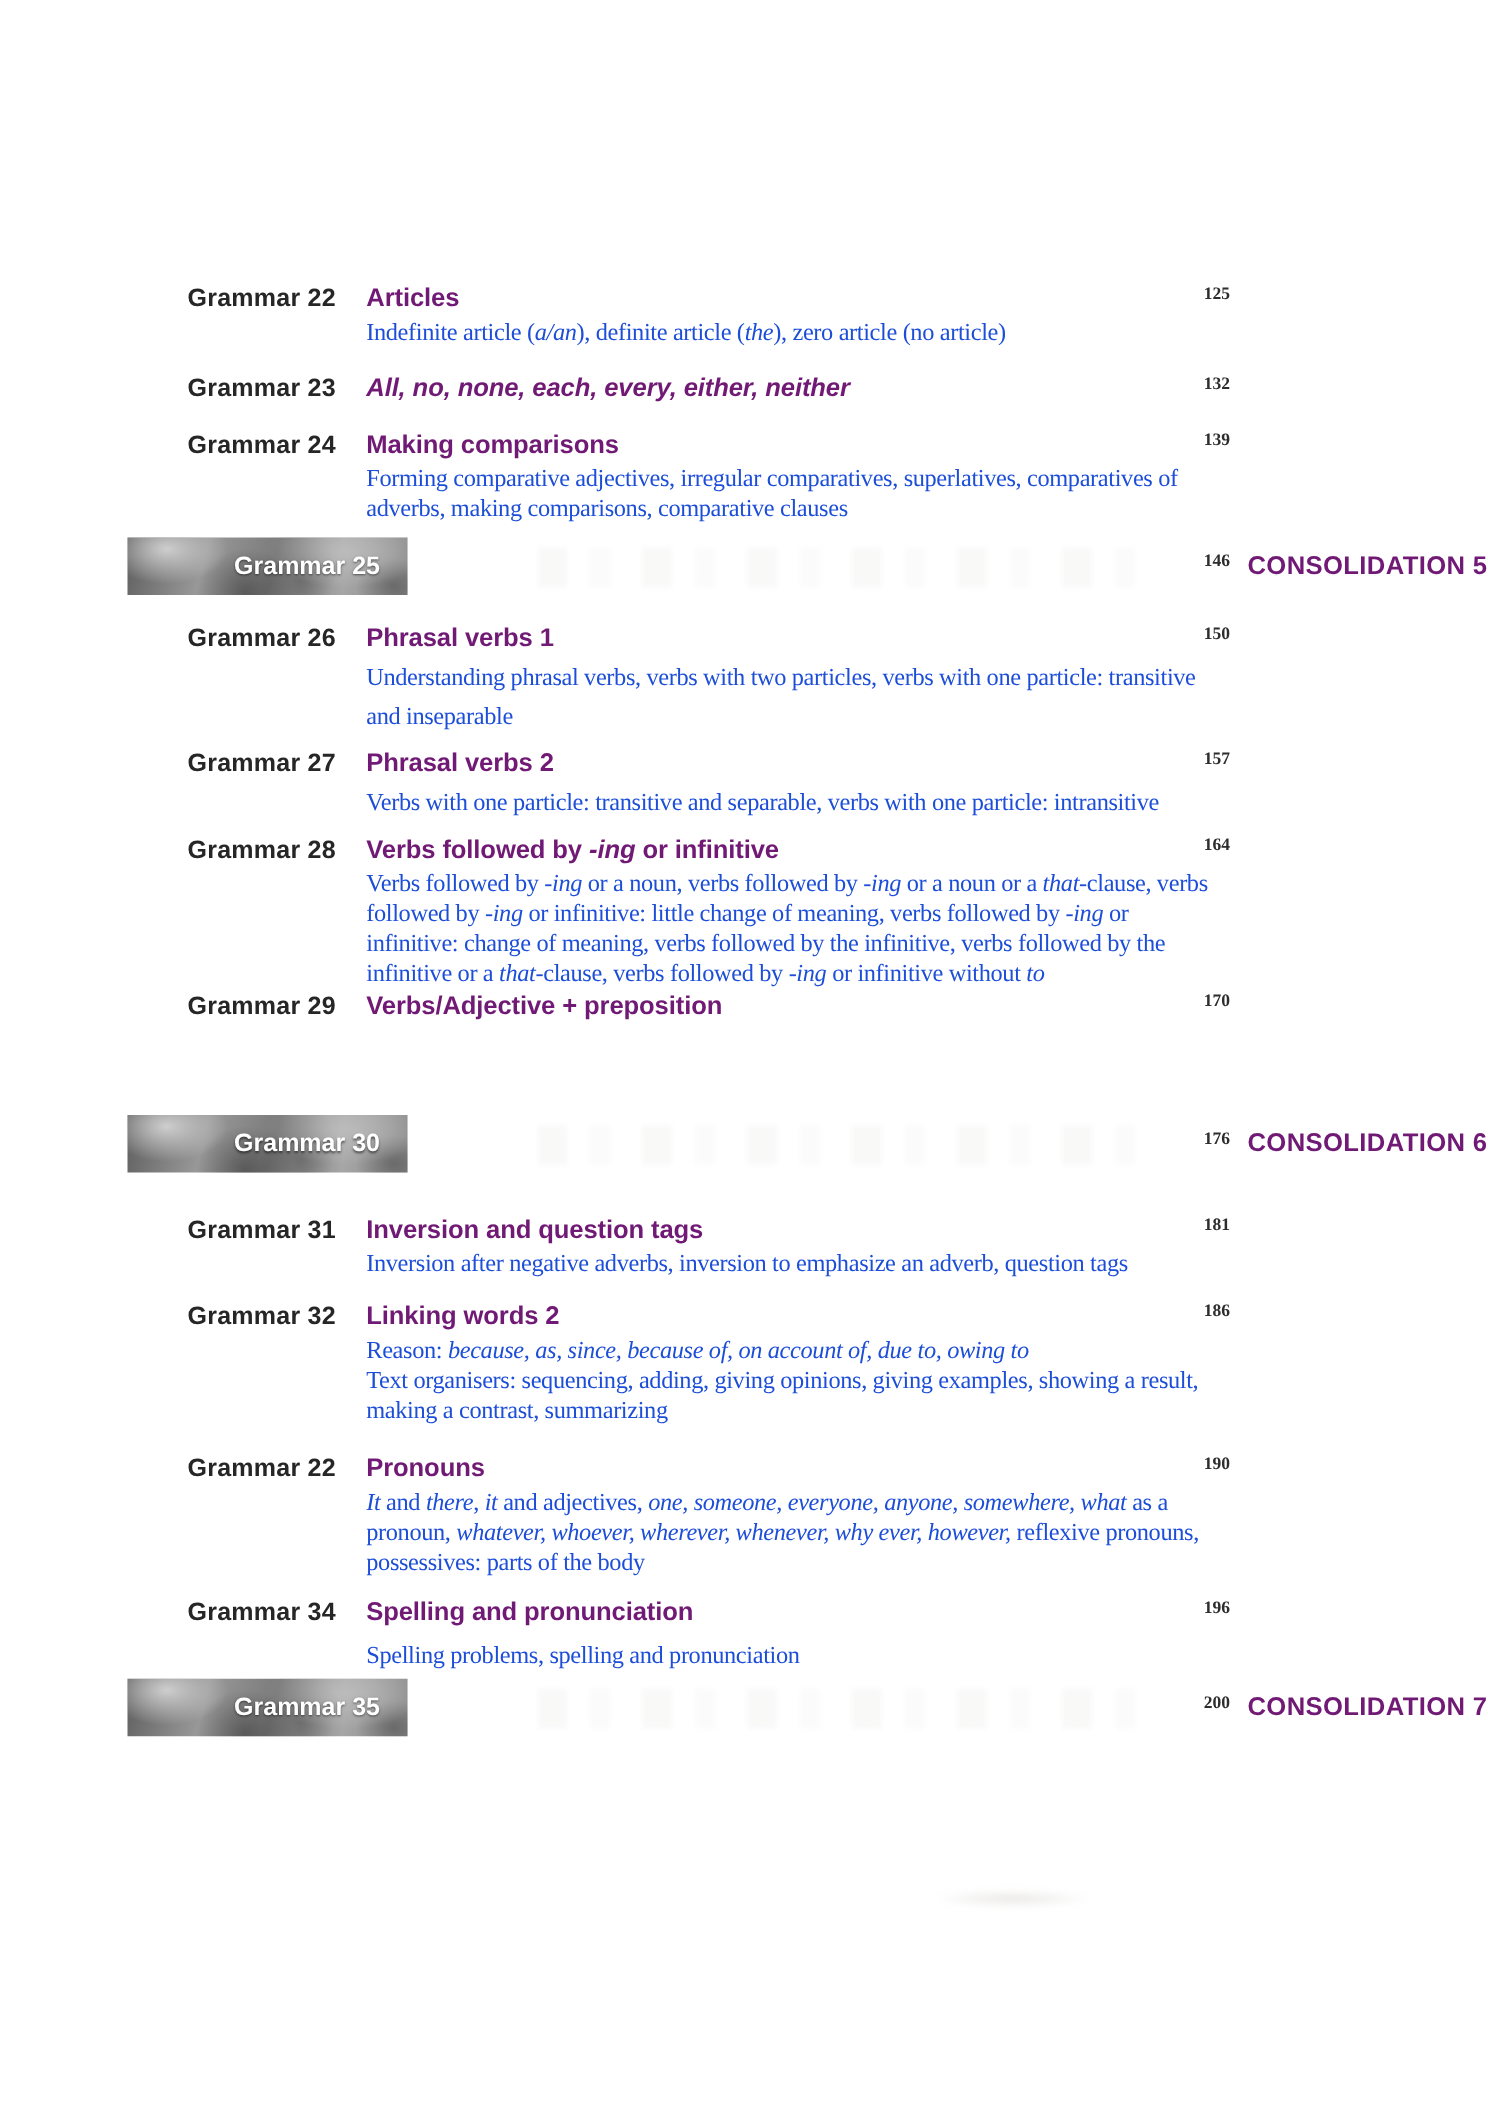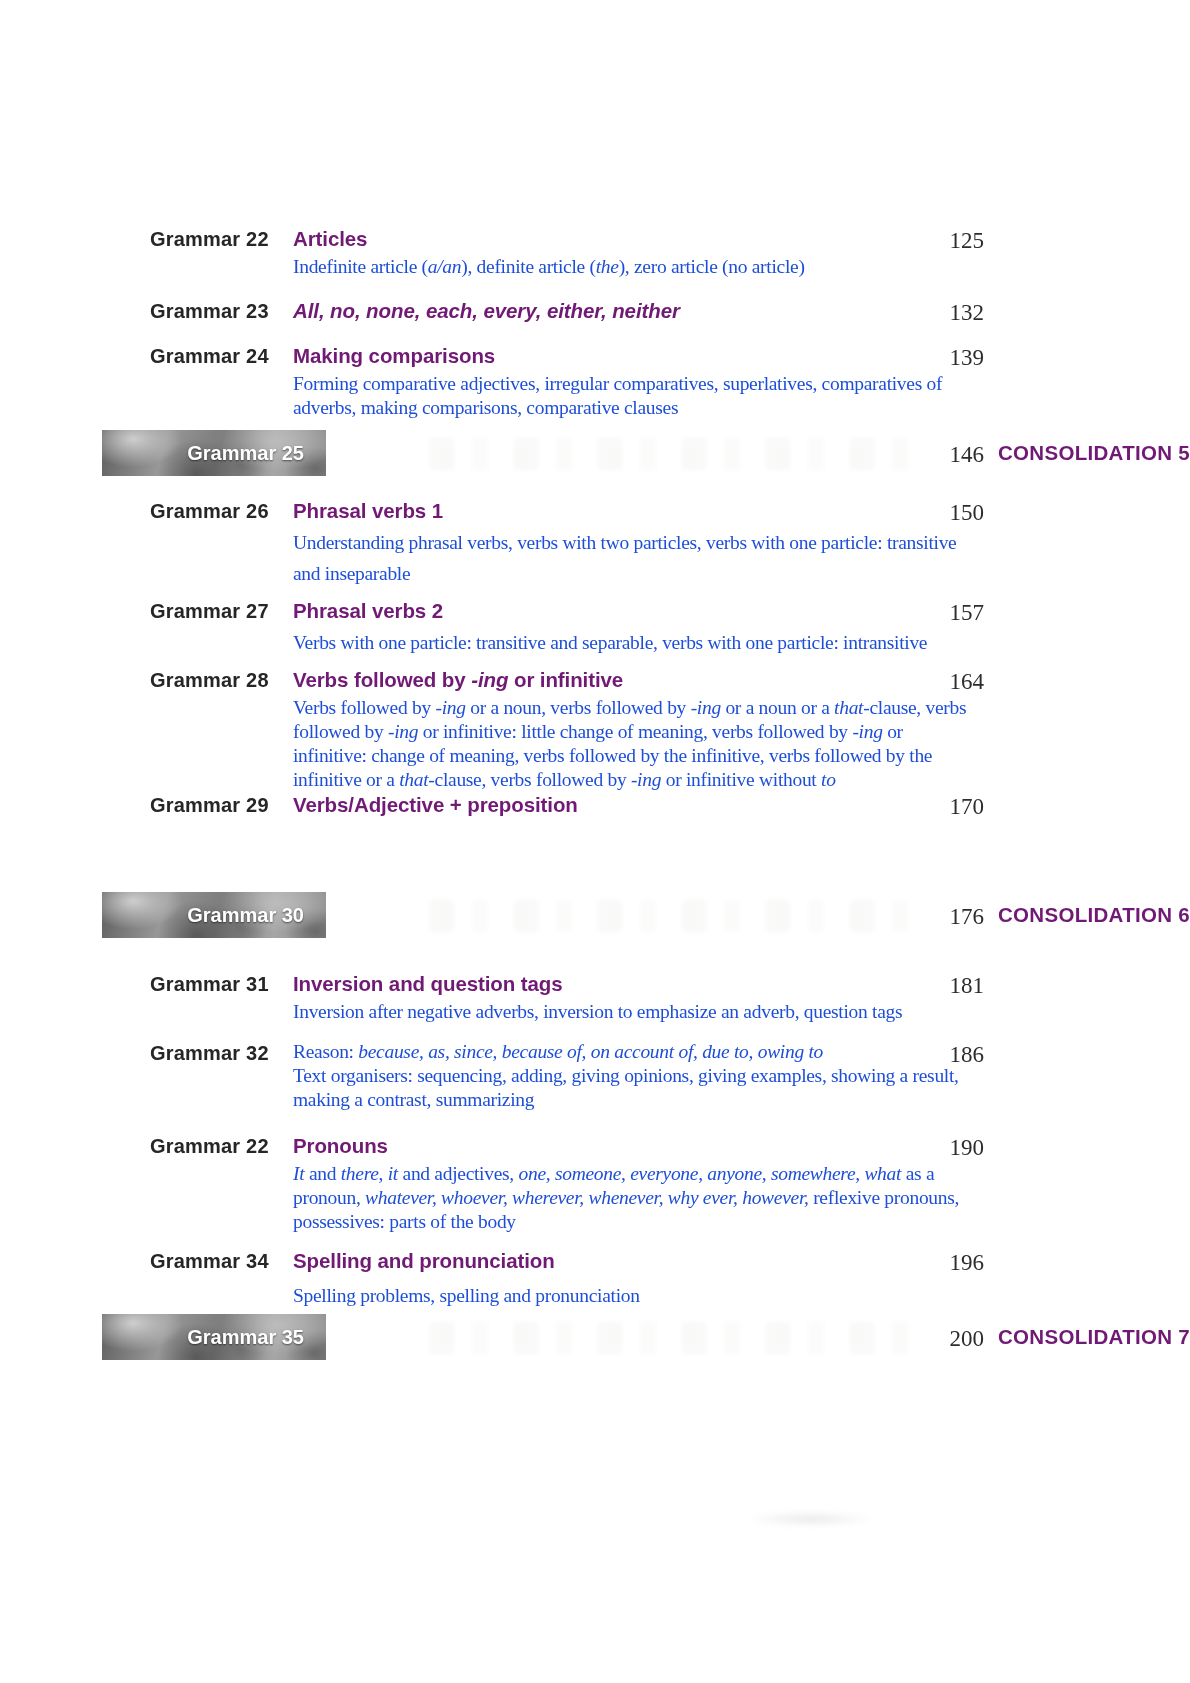--- a/index.html
+++ b/index.html
@@ -68,23 +68,24 @@
     letter-spacing: -0.3px;
     color: #1d4ed8;
   }
   .row.loose .desc { line-height: 31px; }
   .row.gap-desc .desc { margin-top: 10px; }
   .page-num {
     position: absolute;
     top: 2px;
     right: 206px;
     font-family: "Liberation Serif", serif;
-    font-size: 23px;
+    font-size: 14px;
     color: #2d2d2d;
     text-align: left;
+    font-weight: bold;
   }
 
   
   .row.banner { height: 46px; }
   .banner-img {
     position: absolute;
     left: 102px;
     top: 0;
     width: 224px;
     height: 46px;
@@ -233,20 +234,21 @@
     <div class="content">
       <h3 class="title">Inversion and question tags</h3>
       <p class="desc">Inversion after negative adverbs, inversion to emphasize an adverb, question tags</p>
     </div>
     <span class="page-num">181</span>
   </section>
 
   <section class="row item">
     <span class="label">Grammar 32</span>
     <div class="content">
+      <h3 class="title">Linking words 2</h3>
       <p class="desc">Reason: <i>because, as, since, because of, on account of, due to, owing to</i><br>Text organisers: sequencing, adding, giving opinions, giving examples, showing a result, making a contrast, summarizing</p>
     </div>
     <span class="page-num">186</span>
   </section>
 
   <section class="row item">
     <span class="label">Grammar 22</span>
     <div class="content">
       <h3 class="title">Pronouns</h3>
       <p class="desc"><i>It</i> and <i>there</i>, <i>it</i> and adjectives, <i>one, someone, everyone, anyone, somewhere, what</i> as a pronoun, <i>whatever, whoever, wherever, whenever, why ever, however,</i> reflexive pronouns, possessives: parts of the body</p>

